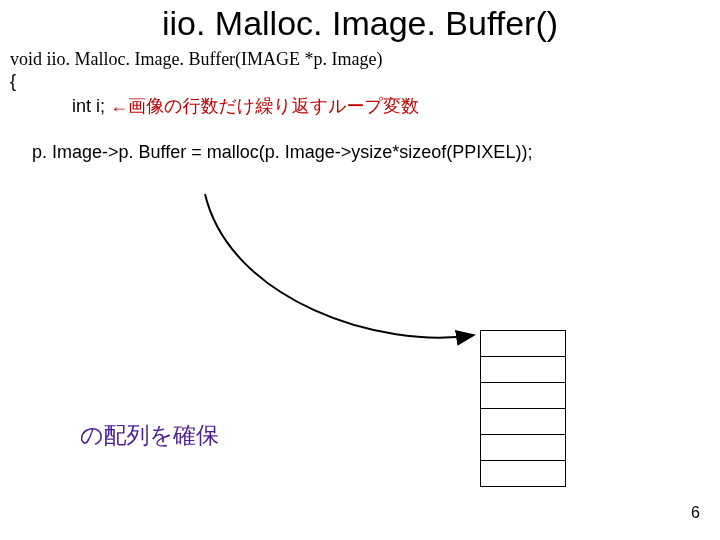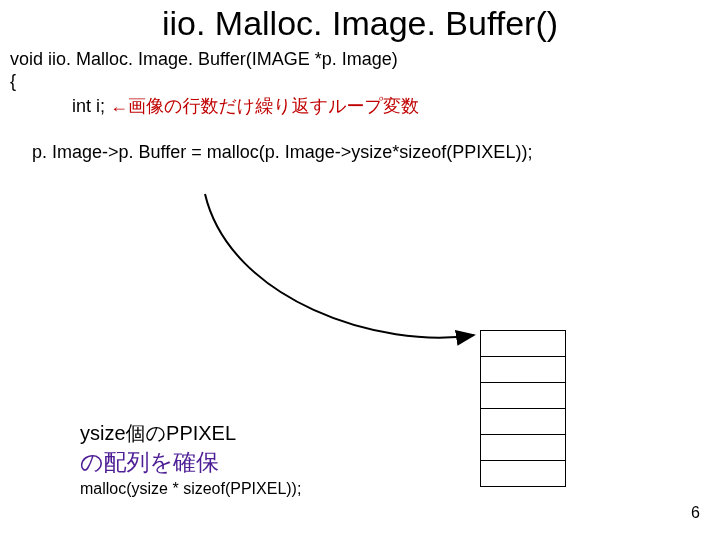--- a/index.html
+++ b/index.html
@@ -18,20 +18,21 @@
     font-weight: normal;
     margin-top: 4px;
     margin-bottom: 6px;
     color: #000;
   }
   .sig {
     font-size: 18px;
     color: #000;
     margin-left: 10px;
     line-height: 1.2;
+    font-family: Liberation Serif, serif;
   }
   .brace {
     font-size: 18px;
     color: #000;
     margin-left: 10px;
   }
   .line1 {
     font-size: 18px;
     color: #000;
     margin-left: 72px;
@@ -116,18 +117,16 @@
 <div class="array">
   <div class="cell"></div>
   <div class="cell"></div>
   <div class="cell"></div>
   <div class="cell"></div>
   <div class="cell"></div>
   <div class="cell"></div>
 </div>
 
 <div class="caption-block">
-  <div class="caption1">ysize個のPPIXEL</div>
   <div class="caption2">の配列を確保</div>
-  <div class="caption3">malloc(ysize * sizeof(PPIXEL));</div>
 </div>
 
 <div class="pagenum">6</div>
 
 </body></html>

